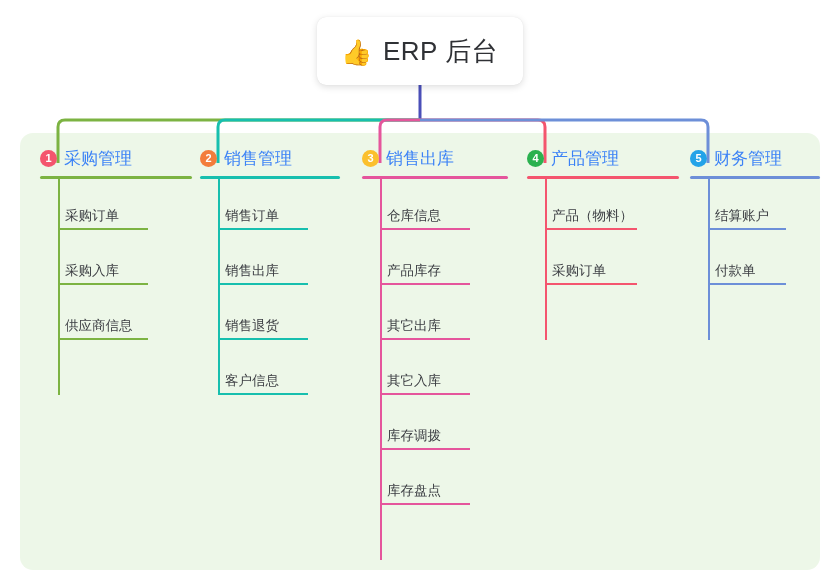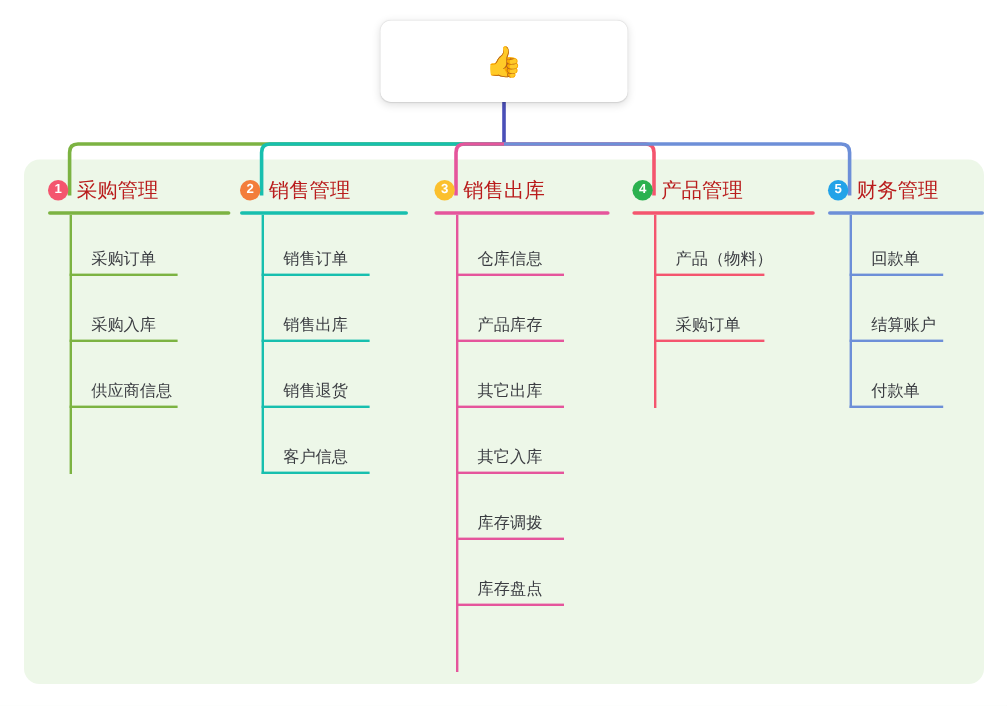--- a/index.html
+++ b/index.html
@@ -77,21 +77,21 @@
     border-radius:50%;
     color:#ffffff;
     font-size:11px;
     line-height:17px;
     text-align:center;
     font-weight:bold;
     flex:0 0 auto;
   }
   .col-title{
     font-size:17px;
-    color:#b91c1c;
+    color:#3b82f6;
   }
   .head-rule{
     height:3px;
     margin-top:5px;
     border-radius:2px;
   }
   .items{
     position:relative;
     margin-top:0px;
   }
@@ -100,21 +100,21 @@
     left:18px; top:0;
     width:1.6px;
   }
   .item{
     position:relative;
     height:55px;
     box-sizing:border-box;
   }
   .item-label{
     position:absolute;
-    left:36px;
+    left:25px;
     bottom:9px;
     font-size:13.5px;
     color:#3b3d42;
     white-space:nowrap;
   }
   .item-rule{
     position:absolute;
     left:18px;
     bottom:4px;
     height:1.6px;
@@ -131,20 +131,21 @@
       <path d="M420 85 V120" stroke="#4a4fb8" stroke-width="3" fill="none"></path>
       <path d="M420 120 H65 Q58 120 58 127 V163" stroke="#7cb342" stroke-width="3" fill="none" stroke-linecap="butt"></path>
       <path d="M420 120 H225 Q218 120 218 127 V163" stroke="#17bfae" stroke-width="3" fill="none" stroke-linecap="butt"></path>
       <path d="M420 120 H387 Q380 120 380 127 V163" stroke="#e5559c" stroke-width="3" fill="none" stroke-linecap="butt"></path>
       <path d="M420 120 H538 Q545 120 545 127 V163" stroke="#f4556e" stroke-width="3" fill="none" stroke-linecap="butt"></path>
       <path d="M420 120 H701 Q708 120 708 127 V163" stroke="#6d8fd8" stroke-width="3" fill="none" stroke-linecap="butt"></path>
     </svg>
 
   <div id="root-card">
     <span class="thumb">👍</span>
+    <span class="root-label">ERP 后台</span>
   </div>
 
   <div id="columns-host">
       <div class="column" style="left: 40px;">
         <div class="col-head">
           <span class="badge" style="background: rgb(244, 85, 110);">1</span>
           <span class="col-title">采购管理</span>
         </div>
         <div class="head-rule" style="width: 152px; background: rgb(124, 179, 66);"></div>
         <div class="items">
@@ -243,24 +244,20 @@
       </div>
       <div class="column" style="left: 690px;">
         <div class="col-head">
           <span class="badge" style="background: rgb(35, 163, 232);">5</span>
           <span class="col-title">财务管理</span>
         </div>
         <div class="head-rule" style="width: 130px; background: rgb(109, 143, 216);"></div>
         <div class="items">
           <div class="spine" style="background: rgb(109, 143, 216); height: 161px;"></div>
           <div class="item">
-            <span class="item-label">回款单</span>
-            <div class="item-rule" style="width: 78px; background: rgb(109, 143, 216);"></div>
-          </div>
-          <div class="item">
             <span class="item-label">结算账户</span>
             <div class="item-rule" style="width: 78px; background: rgb(109, 143, 216);"></div>
           </div>
           <div class="item">
             <span class="item-label">付款单</span>
             <div class="item-rule" style="width: 78px; background: rgb(109, 143, 216);"></div>
           </div>
         </div>
       </div>
     </div>

